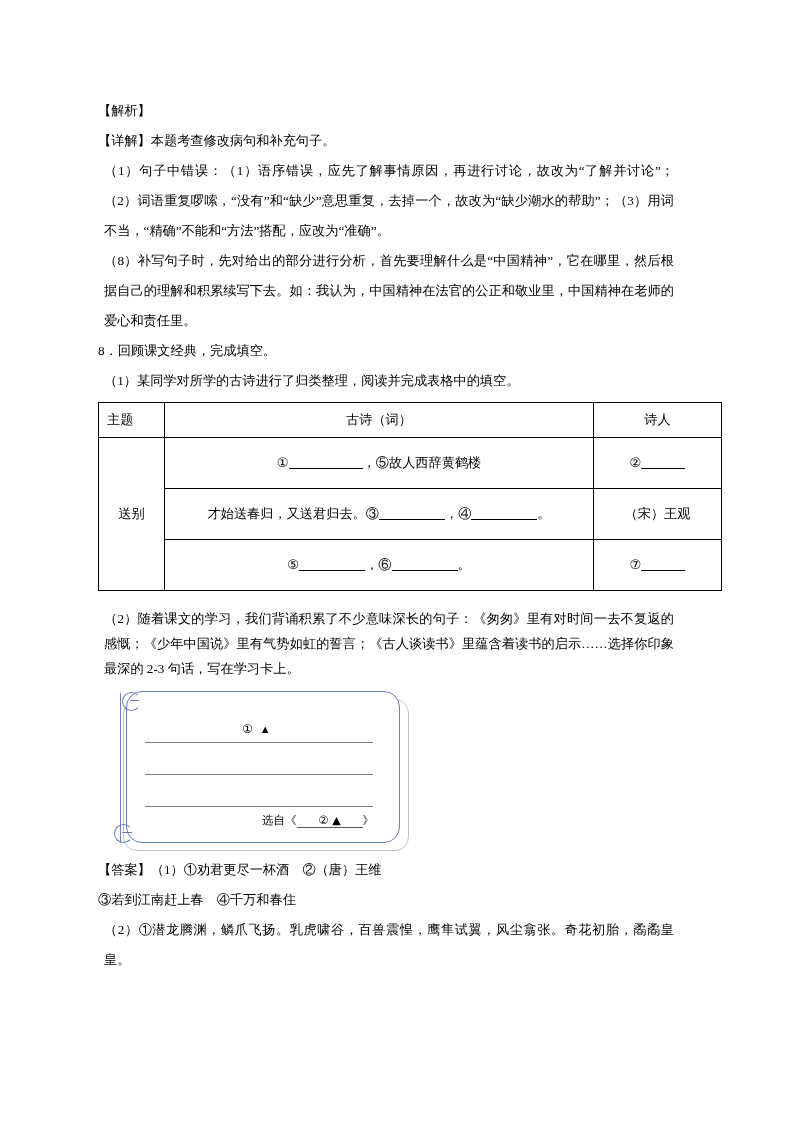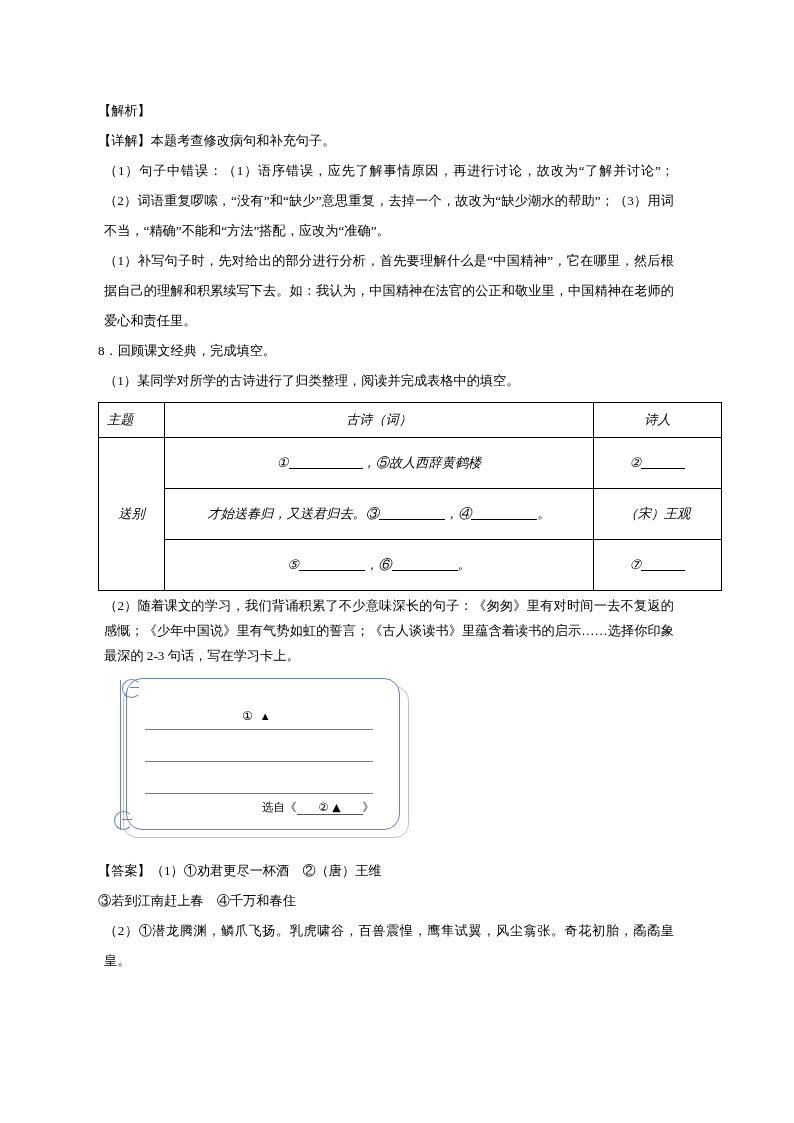--- a/index.html
+++ b/index.html
@@ -38,23 +38,22 @@
     white-space: normal;
   }
   .para.indent { text-indent: 0; padding-left: 6px; }
   .para.tight { line-height: 25px; }
 
   
   table.poem-table {
     border-collapse: collapse;
     width: 574px;
     margin-top: 6px;
-    margin-bottom: 2px;
+    margin-bottom: 15px;
     table-layout: fixed;
-    font-style: italic;
   }
   table.poem-table td {
     border: 1px solid #000000;
     font-size: 13.2px;
     padding: 7px 8px;
     vertical-align: middle;
     line-height: 20px;
   }
   td.col-theme { width: 49px; text-align: left; }
   td.col-poem  { width: 412px; text-align: center; }
@@ -154,36 +153,36 @@
   }
   .src-blank {
     display: inline-block;
     border-bottom: 1.4px solid #555;
     padding: 0 2px;
     min-width: 62px;
     text-align: center;
   }
   .tri { font-size: 11px; }
 
-  .ans-block { margin-top: 14px; }
+  .ans-block { margin-top: 0; }
   .circ { font-family: "DejaVu Sans", sans-serif; }
 </style>
 </head>
 <body>
 
 <div class="page">
   <div class="content">
 
     <p class="para">【解析】</p>
 
     <p class="para">【详解】本题考查修改病句和补充句子。</p>
 
     <p class="para indent">（1）句子中错误：（1）语序错误，应先了解事情原因，再进行讨论，故改为“了解并讨论”；（2）词语重复啰嗦，“没有”和“缺少”意思重复，去掉一个，故改为“缺少潮水的帮助”；（3）用词不当，“精确”不能和“方法”搭配，应改为“准确”。</p>
 
-    <p class="para indent">（1）补写句子时，先对给出的部分进行分析，首先要理解什么是“中国精神”，它在哪里，然后根据自己的理解和积累续写下去。如：我认为，中国精神在法官的公正和敬业里，中国精神在老师的爱心和责任里。</p>
+    <p class="para indent">（8）补写句子时，先对给出的部分进行分析，首先要理解什么是“中国精神”，它在哪里，然后根据自己的理解和积累续写下去。如：我认为，中国精神在法官的公正和敬业里，中国精神在老师的爱心和责任里。</p>
 
     <p class="para">8．回顾课文经典，完成填空。</p>
 
     <p class="para indent">（1）某同学对所学的古诗进行了归类整理，阅读并完成表格中的填空。</p>
 
     <table class="poem-table">
       <tbody>
         <tr>
           <td class="col-theme">主题</td>
           <td class="col-poem">古诗（词）</td>

